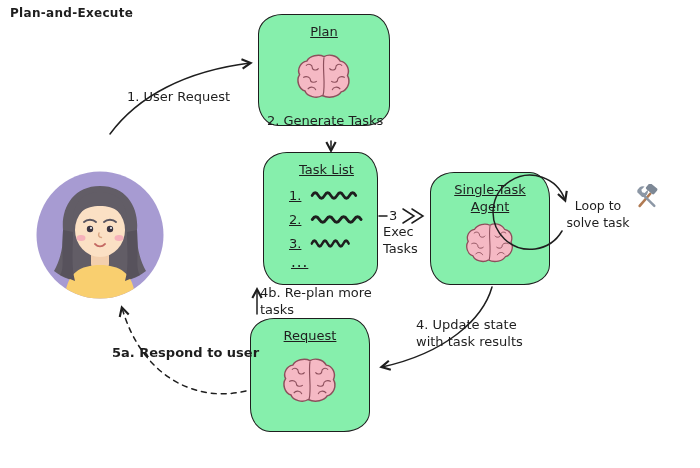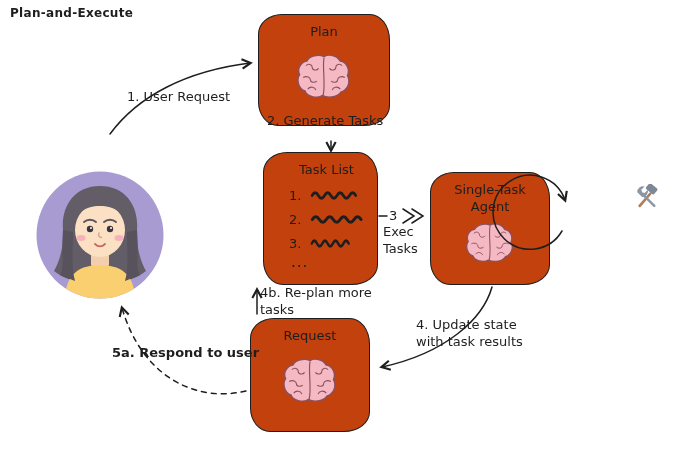--- a/index.html
+++ b/index.html
@@ -6,23 +6,23 @@
     --stroke:#1e1e1e;
     --brain-fill:#f5b9c4;
     --brain-line:#8d4f5c;
     --avatar-background:#a79bd2;
     --shirt:#f9cf6f;
   }
   *{margin:0;padding:0;box-sizing:border-box;}
   body{background:#fff;font-family:"DejaVu Sans","Liberation Sans",sans-serif;color:var(--stroke);}
   .canvas{position:relative;width:700px;height:468px;background:#ffffff;overflow:hidden;}
   .title{position:absolute;left:10px;top:6px;font-size:12px;font-weight:600;letter-spacing:.3px;}
-  .node{position:absolute;border:1.8px solid var(--stroke);background:#c2410c;
+  .node{position:absolute;border:1.8px solid var(--stroke);background:#86efac;
         border-radius:24px 20px 26px 20px / 20px 26px 20px 24px;
-        display:flex;flex-direction:column;align-items:center;z-index:2;}
+        display:flex;flex-direction:column;align-items:center;z-index:2;text-decoration:underline;}
   .node-label{font-size:13px;padding-top:9px;text-align:center;line-height:1.3;}
   .brain{width:58px;height:47px;}
   .brain.sm{width:52px;height:42px;}
   .lbl{position:absolute;font-size:13px;line-height:1.3;z-index:3;}
   .tl-row{display:flex;align-items:center;gap:7px;margin:9px 0 0 13px;align-self:flex-start;}
   .tl-num{font-size:13px;width:14px;}
   .squig{height:11px;display:block;}
   .squig.s1{width:52px;}
   .squig.s2{width:58px;}
   .squig.s3{width:44px;}
@@ -131,20 +131,21 @@
       </svg>
   </div>
 
   <div class="node" style="left:250px;top:318px;width:120px;height:114px;">
     <div class="node-label">Request</div>
     <svg class="brain" style="margin-top:12px;" viewBox="0 0 64 52">
         <use href="#brain"></use>
       </svg>
   </div>
 
+  <div class="loop-text">Loop to solve task</div>
   <svg class="tools" viewBox="0 0 32 32">
       <use href="#tools"></use>
     </svg>
 
   <div class="lbl" style="left:127px;top:89px;">1. User Request</div>
   <div class="lbl" style="left:267px;top:113px;">2. Generate Tasks</div>
   <div class="lbl" style="left:389px;top:208px;">3</div>
   <div class="lbl w46" style="left:383px;top:224px;">Exec Tasks</div>
   <div class="lbl w110" style="left:416px;top:317px;">4. Update state with task results</div>
   <div class="lbl w115" style="left:260px;top:285px;">4b. Re-plan more tasks</div>

